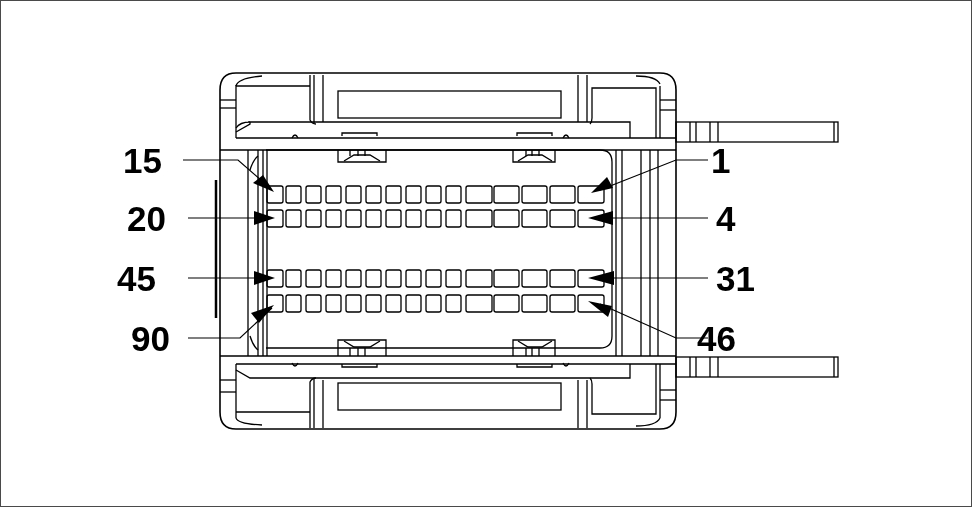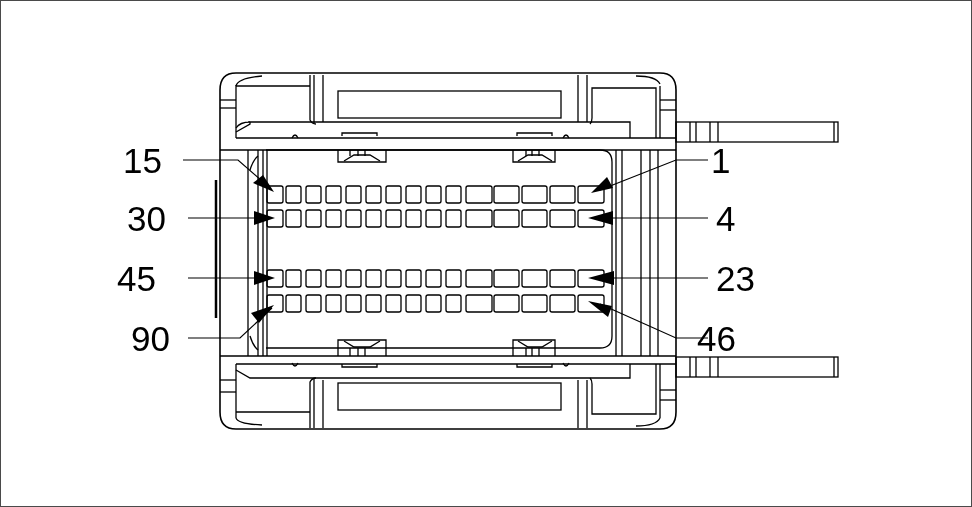--- a/index.html
+++ b/index.html
@@ -1,19 +1,19 @@
 <!DOCTYPE html>
 <html><head>
 <meta charset="utf-8">
 <style>
   html, body { margin: 0; padding: 0; background: #ffffff; }
   body { width: 972px; height: 507px; overflow: hidden; position: relative; }
   #frame { position: absolute; left: 0; top: 0; width: 970px; height: 505px; border: 1px solid #4a4a4a; background: #fff; }
   svg { position: absolute; left: 0; top: 0; }
-  .lbl { position: absolute; font-family: "Liberation Sans", sans-serif; font-weight: normal; font-size: 35px; color: #000; line-height: 1; }
+  .lbl { position: absolute; font-family: "Liberation Sans", sans-serif; font-weight: bold; font-size: 35px; color: #000; line-height: 1; }
 </style>
 </head>
 <body>
 
 <div id="frame"></div>
 
 <svg width="972" height="507" viewBox="0 0 972 507" fill="none" stroke="#000" stroke-width="1.3">
 
   <g>
     <path d="M236 73 L660 73 Q676 73 676 90 L676 412 Q676 429 660 429 L236 429 Q220 429 220 412 L220 90 Q220 73 236 73 Z" stroke-width="1.6"></path>
@@ -203,19 +203,19 @@
     <polygon points="275,278 254,271 254,285"></polygon>
     <polygon points="274,305 259,323 251,313"></polygon>
     <polygon points="591,193 607,177 613,188"></polygon>
     <polygon points="588,218 613,211 613,225"></polygon>
     <polygon points="588,278 614,271 614,285"></polygon>
     <polygon points="588,301 612,306 608,317"></polygon>
   </g>
 </svg>
 
 <div class="lbl" style="left:123px;top:143px;">15</div>
-<div class="lbl" style="left:127px;top:201px;">30</div>
+<div class="lbl" style="left:127px;top:201px;">20</div>
 <div class="lbl" style="left:117px;top:261px;">45</div>
 <div class="lbl" style="left:131px;top:321px;">90</div>
 <div class="lbl" style="left:711px;top:143px;">1</div>
 <div class="lbl" style="left:716px;top:201px;">4</div>
-<div class="lbl" style="left:716px;top:261px;">23</div>
+<div class="lbl" style="left:716px;top:261px;">31</div>
 <div class="lbl" style="left:697px;top:321px;">46</div>
 
 </body></html>

